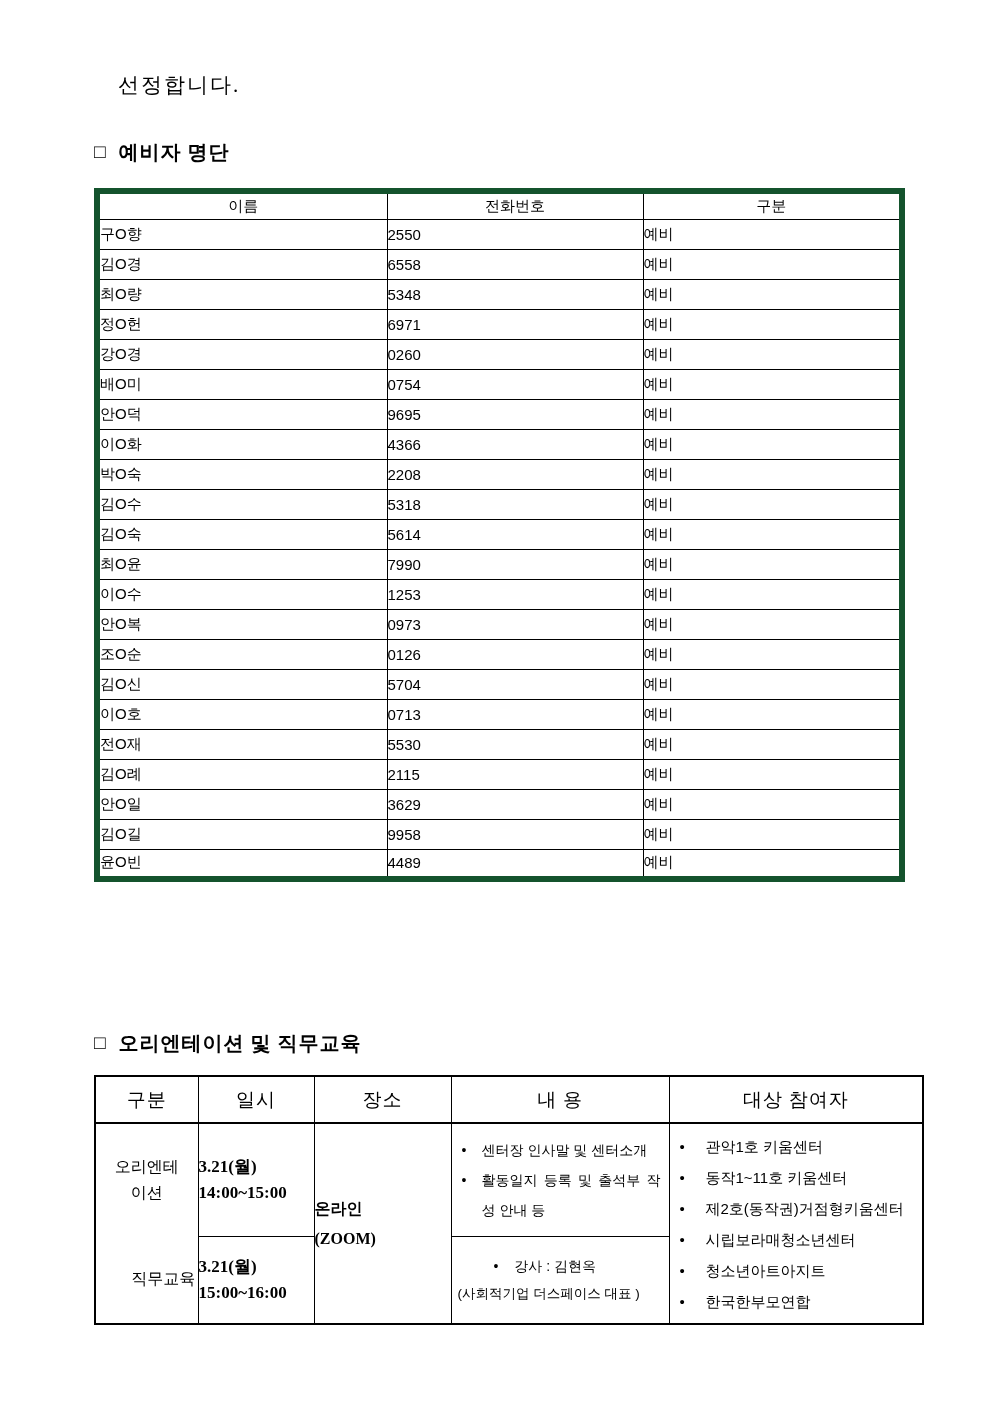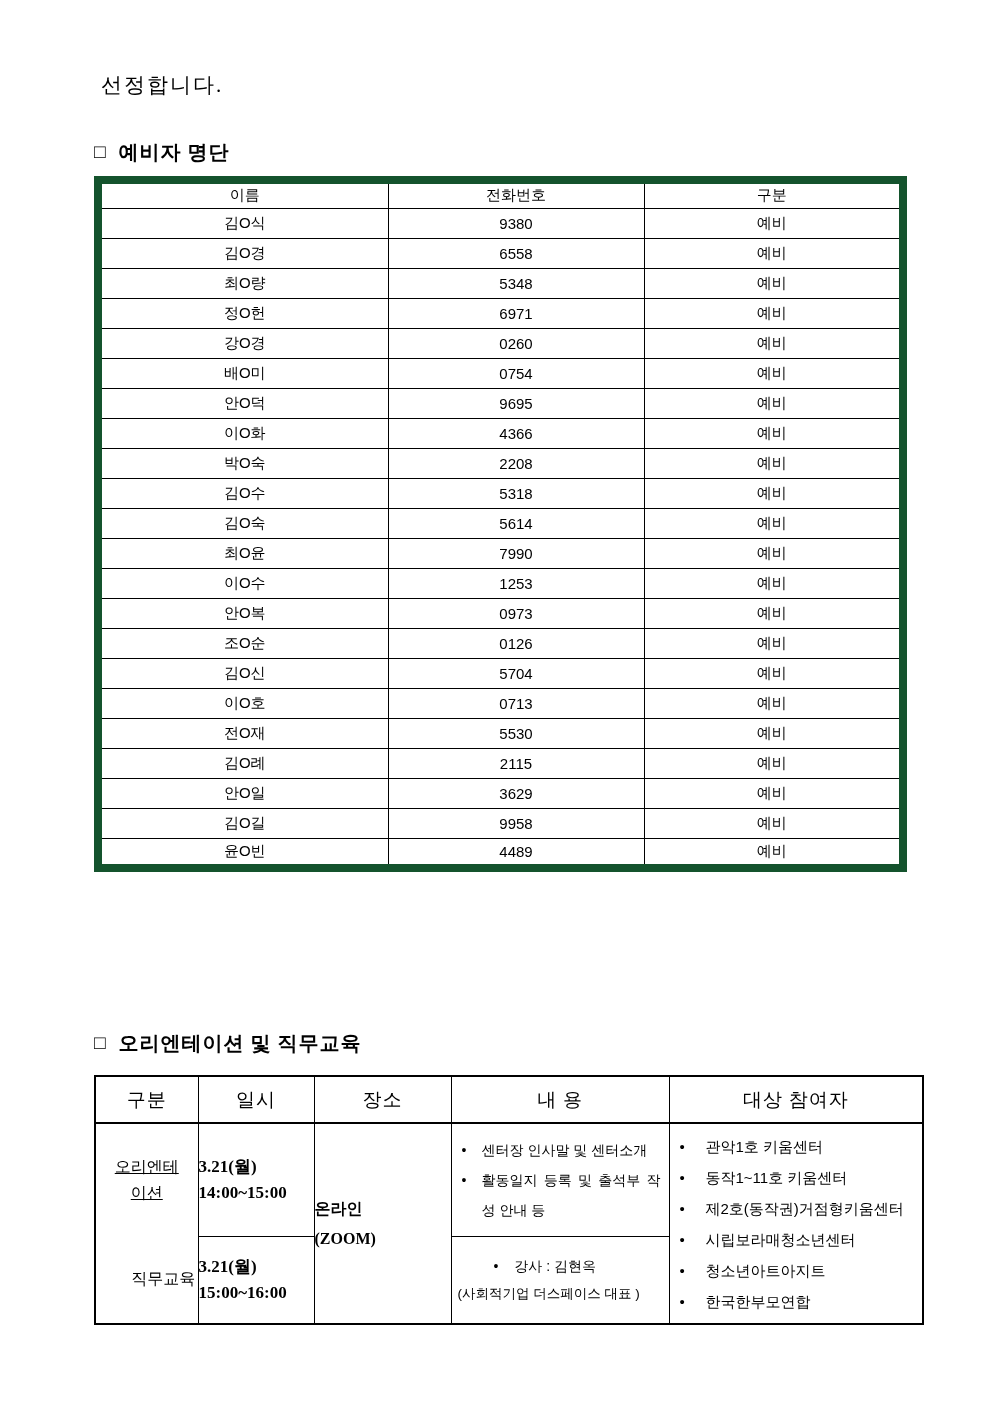--- a/index.html
+++ b/index.html
@@ -3,59 +3,59 @@
 <meta charset="utf-8">
 <style>
   * { margin:0; padding:0; box-sizing:border-box; }
   html,body { background:#fff; }
   body {
     width:992px; height:1403px; position:relative;
     font-family:"Liberation Serif", serif; color:#000; overflow:hidden;
   }
 
   .intro {
-    position:absolute; left:101px; top:71px;
+    position:absolute; left:118px; top:71px;
     font-size:21px; letter-spacing:2px; font-weight:500;
   }
 
   .sec-heading {
     position:absolute; font-size:20px; font-weight:bold; letter-spacing:1px;
     display:flex; align-items:center;
   }
   #heading1 { left:94px; top:139px; }
   #heading2 { left:94px; top:1030px; }
   .marker { font-size:19px; font-weight:normal; margin-right:12px; position:relative; top:-1px; }
 
   table { border-collapse:collapse; position:absolute; background:#fff; table-layout:fixed; }
   td, th { border:1px solid #000; }
 
   
   #reserve-table {
-    left:94px; top:176px; width:805px;
+    left:94px; top:188px; width:805px;
     font-family:"Liberation Sans", sans-serif; font-size:15px;
-    text-align:center; border:8px solid #14532d;
+    border:6px solid #14532d;
   }
   #reserve-table th { height:28px; font-weight:normal; font-size:15px; }
   #reserve-table td { height:30px; }
 
   
   #orientation-table {
     left:94px; top:1075px; width:828px; border:2px solid #000;
   }
   #orientation-table thead th {
     height:47px; font-weight:normal; font-size:19px; letter-spacing:1px;
     border-bottom:2px solid #000; text-align:center;
   }
   #orientation-table td { vertical-align:middle; }
 
   .gubun-cell { padding:0; font-size:16px; text-align:center; }
   .gubun-top, .gubun-bottom { display:flex; align-items:center; justify-content:center; }
   .gubun-top { height:112px; }
   .gubun-bottom { height:87px;padding-left:33px; }
-  .gubun-top span { width:74px; word-break:break-all; line-height:1.65;text-decoration:underline; }
+  .gubun-top span { width:74px; word-break:break-all; line-height:1.65; }
 
   .datetime-cell { font-weight:bold; font-size:17px; line-height:26px; text-align:left; }
   tr.row1 .datetime-cell { height:112px; }
   tr.row2 .datetime-cell { height:87px; }
 
   .place-cell { font-weight:bold; font-size:16px; line-height:30px; text-align:left; }
 
   .content-cell {
     font-family:"Liberation Sans", sans-serif; font-size:14px;
     text-align:left; padding:6px 8px 6px 10px;
@@ -94,22 +94,22 @@
   </colgroup>
   <thead>
     <tr id="reserve-head-row">
         <th>이름</th>
         <th>전화번호</th>
         <th>구분</th>
       </tr>
   </thead>
   <tbody id="reserve-body">
       <tr>
-        <td>김O식</td>
-        <td>9380</td>
+        <td>구O향</td>
+        <td>2550</td>
         <td>예비</td>
       </tr>
       <tr>
         <td>김O경</td>
         <td>6558</td>
         <td>예비</td>
       </tr>
       <tr>
         <td>최O량</td>
         <td>5348</td>

